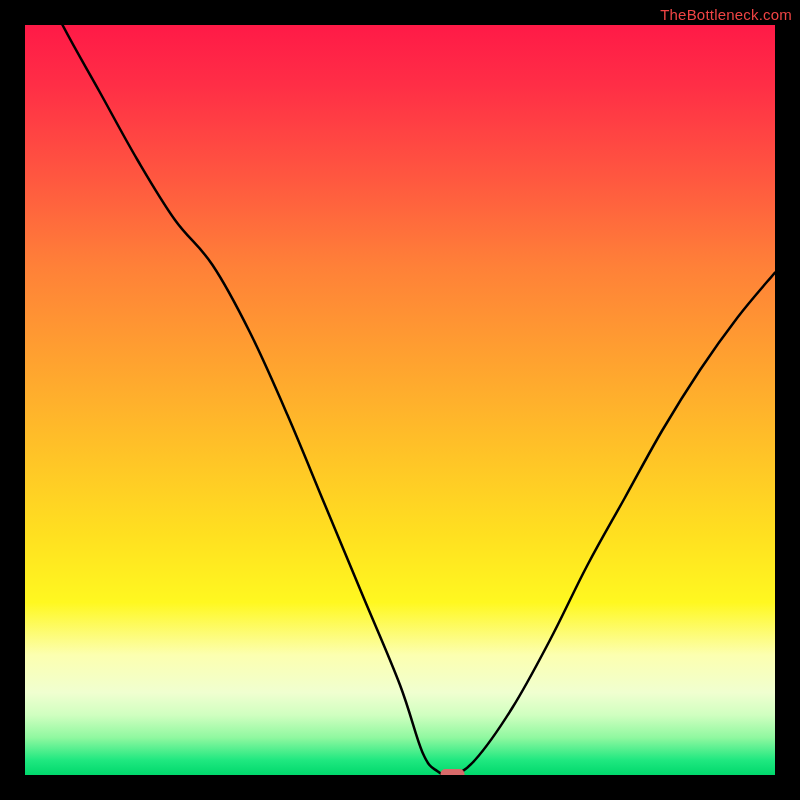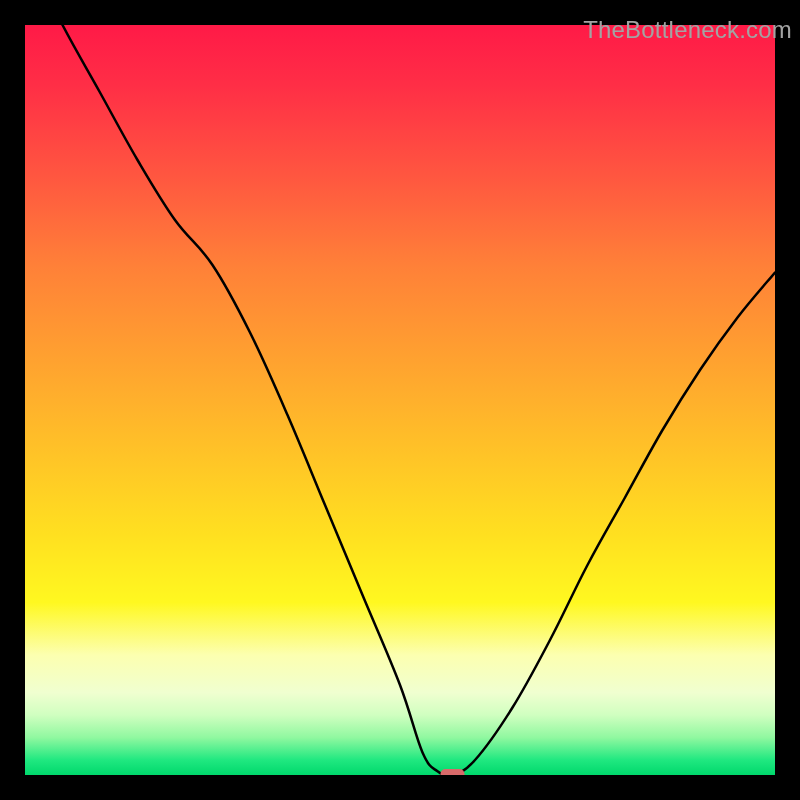--- a/index.html
+++ b/index.html
@@ -53,24 +53,24 @@
   }
   .curve-svg {
     position: absolute;
     top: 0;
     left: 0;
     width: 750px;
     height: 750px;
   }
   .watermark {
     position: absolute;
-    top: 16px;
+    top: 6px;
     right: 8px;
-    color: #a3a3a3;
-    font-size: 24px;
+    color: #ef4444;
+    font-size: 15px;
     font-weight: 500;
     letter-spacing: 0.2px;
   }
 </style>
 </head>
 <body>
 
 <div class="frame">
 
   <div class="plot">

